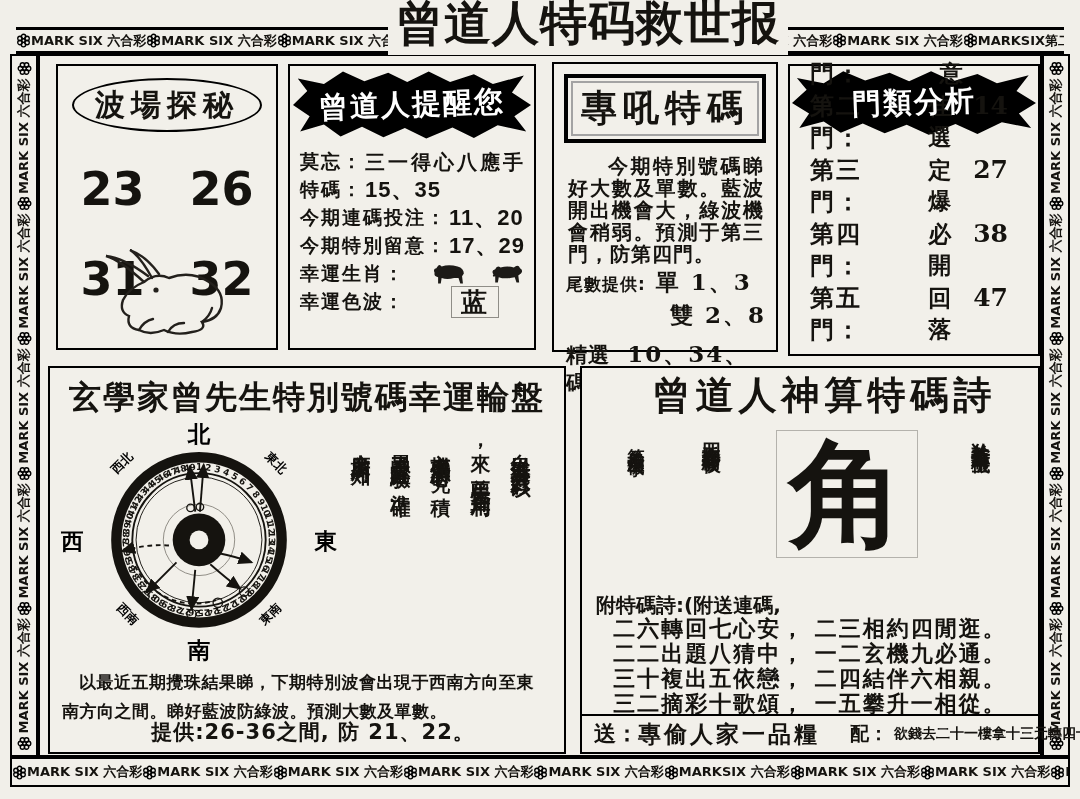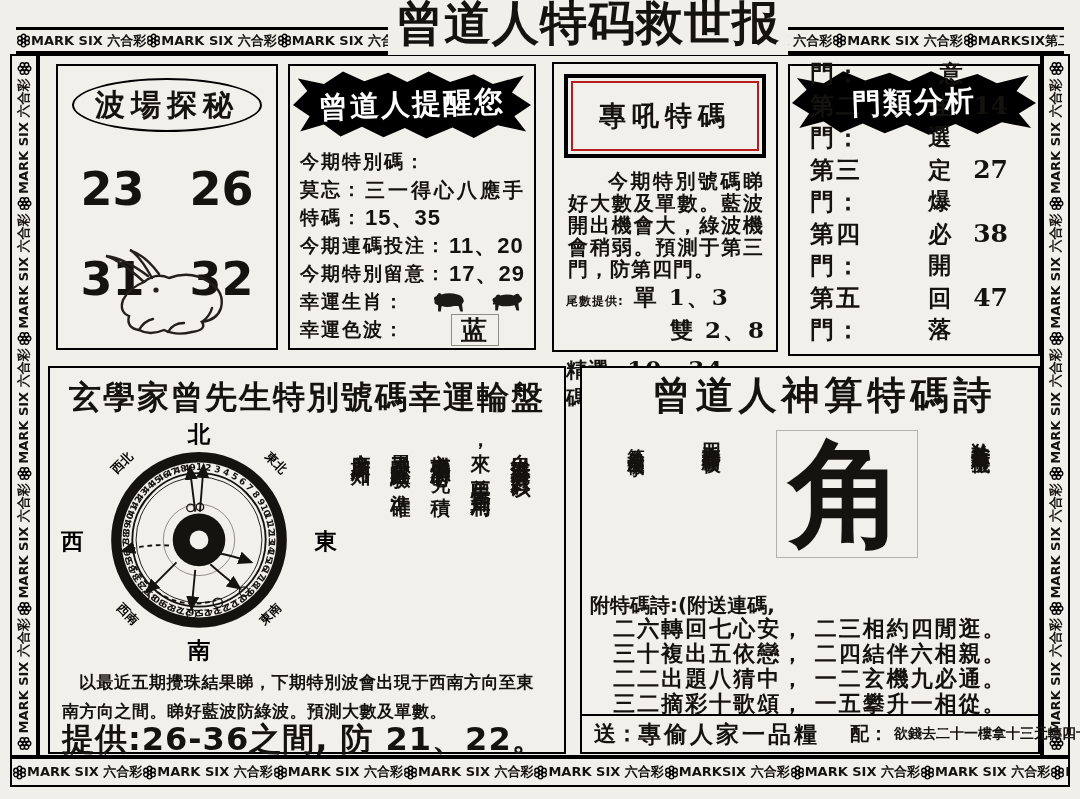--- a/index.html
+++ b/index.html
@@ -60,60 +60,60 @@
   .t-lines{margin-top:8px;}
   .t-line{display:flex;align-items:center;padding:0 10px;height:28px;font-size:19px;
         font-weight:bold;letter-spacing:2px;white-space:nowrap;}
   .t-value{font-family:Liberation Sans, sans-serif;font-size:22px;font-weight:bold;letter-spacing:1px;margin-left:2px;}
   .wave-box{border:1px solid #8f8d87;padding:0 9px;font-size:26px;margin-left:46px;line-height:30px;}
   .zodiac{width:42px;height:27px;margin-left:26px;}
   .zodiac+.zodiac{margin-left:22px;}
 
   
   .zh-titlebox{margin:10px auto 0;width:188px;border:4px solid #000;padding:3px;background:#f2f0ea;}
-  .zh-titlebox-inner{border:2px solid #b91c1c;text-align:center;font-size:27px;font-weight:bold;
-        letter-spacing:6px;padding:15px 0;}
+  .zh-titlebox-inner{border:2px solid #a3a3a3;text-align:center;font-size:36px;font-weight:bold;
+        letter-spacing:6px;padding:1px 0;}
   .zh-body{padding:12px 12px 0 14px;font-size:20px;font-weight:bold;line-height:22px;
         letter-spacing:1px;text-indent:2em;text-align:justify;}
   .zh-row{display:flex;align-items:baseline;padding-left:12px;margin-top:2px;}
-  .zh-label{font-size:12px;font-weight:bold;letter-spacing:1px;}
+  .zh-label{font-size:17px;font-weight:bold;letter-spacing:1px;}
   .zh-val{font-family:"DejaVu Serif",serif;font-size:23px;font-weight:bold;margin-left:10px;letter-spacing:2px;}
   .zh-indent{margin-left:104px;}
 
   
   .m-rows{position:absolute;left:0;right:0;top:82px;bottom:8px;display:flex;flex-direction:column;
         justify-content:flex-end;}
   .m-row{display:flex;align-items:baseline;padding:0 30px 0 20px;}
   .m-door{font-size:24px;font-weight:bold;letter-spacing:2px;}
   .m-word{font-size:23px;font-weight:bold;letter-spacing:4px;margin-left:32px;}
   .m-num{margin-left:auto;font-family:"DejaVu Serif",serif;font-size:25px;font-weight:bold;}
 
   
   .wheel-title{margin-top:8px;text-align:center;font-size:32px;font-weight:900;letter-spacing:2px;white-space:nowrap;}
   #wheel{position:absolute;left:8px;top:46px;}
   .v-cols{position:absolute;right:16px;top:70px;height:244px;writing-mode:vertical-rl;
         text-orientation:upright;font-size:20px;font-weight:bold;letter-spacing:3px;}
   .v-cols div{margin:0 13px;}
   .wheel-para{position:absolute;left:12px;right:24px;top:300px;font-size:17px;font-weight:bold;
         line-height:29px;letter-spacing:0.5px;text-indent:1em;}
-  .wheel-provide{position:absolute;left:0;right:0;top:350px;font-size:32px;
+  .wheel-provide{position:absolute;left:0;right:0;top:350px;text-align:center;font-size:21px;
         font-weight:bold;letter-spacing:1px;padding-left:12px;}
 
   
   .poem-title{margin-top:2px;text-align:center;font-size:38px;font-weight:bold;letter-spacing:5px;
         font-family:"DejaVu Serif",serif;white-space:nowrap;margin-left:29px;}
   .poem-cols{position:absolute;left:0;right:0;top:60px;height:164px;display:flex;
         justify-content:space-around;align-items:flex-start;padding:0 18px;}
   .pcol{writing-mode:vertical-rl;text-orientation:upright;font-weight:bold;}
   #pcol-left{font-size:17px;margin-top:6px;letter-spacing:2px;}
   #pcol-mid{font-size:19px;font-family:"DejaVu Serif",serif;letter-spacing:2px;}
   .big-char{font-size:116px;line-height:1.05;font-weight:900;border:1px solid #b4b2ac;
         padding:2px 12px;margin-top:2px;}
   #pcol-right{font-size:19px;letter-spacing:2px;}
-  .poem-sub{position:absolute;left:8px;top:224px;font-size:20px;font-weight:bold;}
+  .poem-sub{position:absolute;left:14px;top:224px;font-size:20px;font-weight:bold;}
   .poem-lines{position:absolute;left:0;right:0;top:248px;text-align:center;
         font-family:"DejaVu Serif",serif;font-size:22px;font-weight:bold;}
   .poem-line{height:25px;line-height:25px;letter-spacing:2px;white-space:nowrap;}
   .poem-footer{position:absolute;left:0;right:0;bottom:0;height:38px;border-top:2px solid #000;
         display:flex;align-items:center;padding:0 12px;box-sizing:border-box;white-space:nowrap;}
   .pf-song-label{font-size:22px;font-weight:bold;}
   .pf-song{font-size:23px;font-weight:bold;letter-spacing:3px;font-family:"DejaVu Serif",serif;}
   .pf-pei-label{font-size:19px;font-weight:bold;margin-left:30px;}
   .pf-pei{font-size:14px;font-weight:bold;margin-left:6px;}
 </style>
@@ -479,23 +479,20 @@
       <circle cx="58" cy="42" r="2.6" fill="#23201c"></circle>
     </svg>
   </div>
 
   <div class="box" id="box-tixing">
     <div class="burst">
       <div class="burst-bg"></div>
       <div class="burst-text">曾道人提醒您</div>
     </div>
     <div class="t-lines" id="t-lines">
-        <div class="t-line">
-          <span>今期特別碼：</span>
-        </div>
         <div class="t-line">
           <span>莫忘：</span>
           <span class="t-value" style="font-size: 20px; letter-spacing: 3px;">三一得心八應手</span>
         </div>
         <div class="t-line">
           <span>特碼：</span>
           <span class="t-value">15、35</span>
         </div>
         <div class="t-line">
           <span>今期連碼投注：</span>
@@ -680,22 +677,22 @@
     <div class="poem-title">曾道人神算特碼詩</div>
     <div class="poem-cols">
       <div class="pcol" id="pcol-left">第叁拾期玄機字</div>
       <div class="pcol" id="pcol-mid">四季如春樹發枝</div>
       <div class="big-char">角</div>
       <div class="pcol" id="pcol-right">羚羊挂角有生機</div>
     </div>
     <div class="poem-sub">附特碼詩:(附送連碼,</div>
     <div class="poem-lines" id="poem-lines">
         <div class="poem-line">二六轉回七心安， 二三相約四閒逛。</div>
+        <div class="poem-line">二二出題八猜中， 一二玄機九必通。</div>
         <div class="poem-line">三十複出五依戀， 二四結伴六相親。</div>
-        <div class="poem-line">二二出題八猜中， 一二玄機九必通。</div>
         <div class="poem-line">三二摘彩十歌頌， 一五攀升一相從。</div>
       </div>
     <div class="poem-footer">
       <span class="pf-song-label">送：</span>
       <span class="pf-song">專偷人家一品糧</span>
       <span class="pf-pei-label">配：</span>
       <span class="pf-pei">欲錢去二十一樓拿十三元轉四十二樓買特碼。</span>
     </div>
   </div>
 

